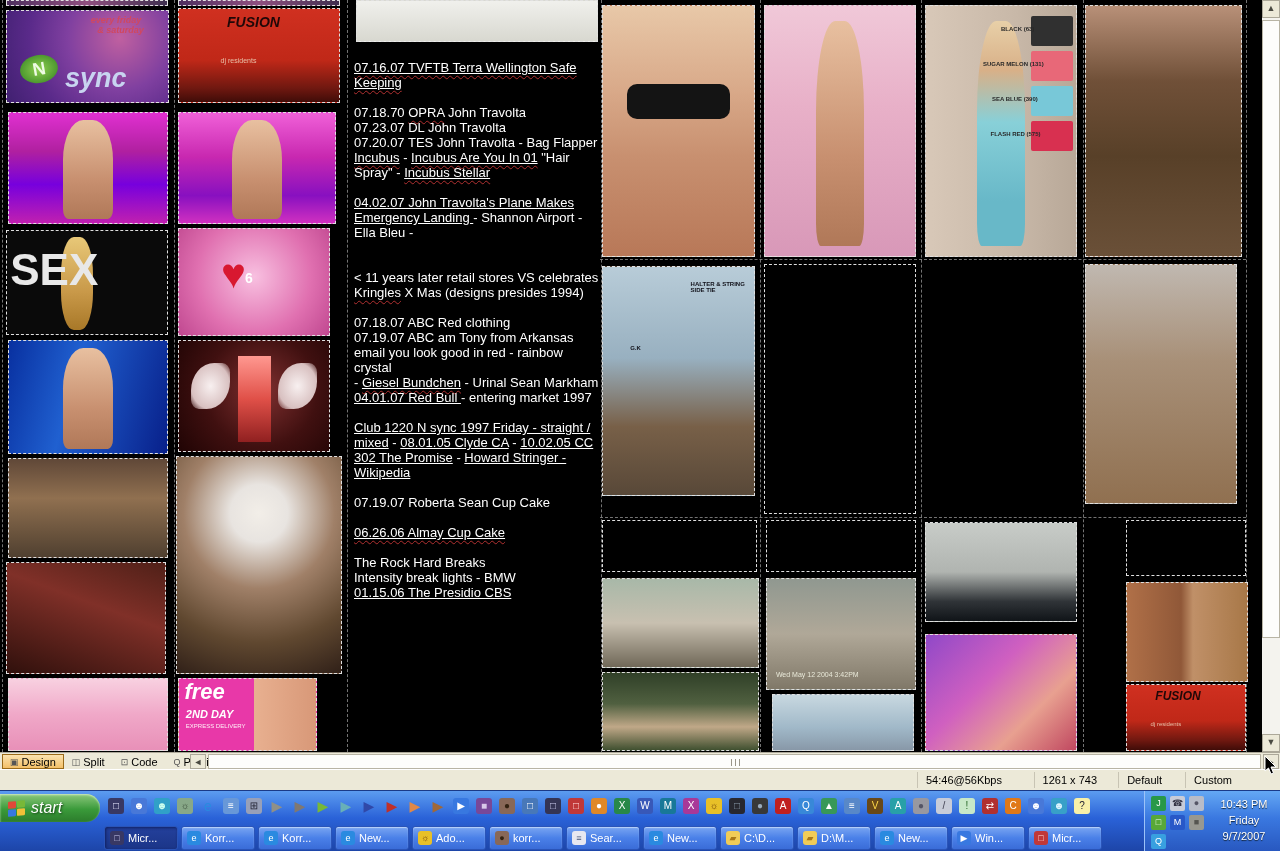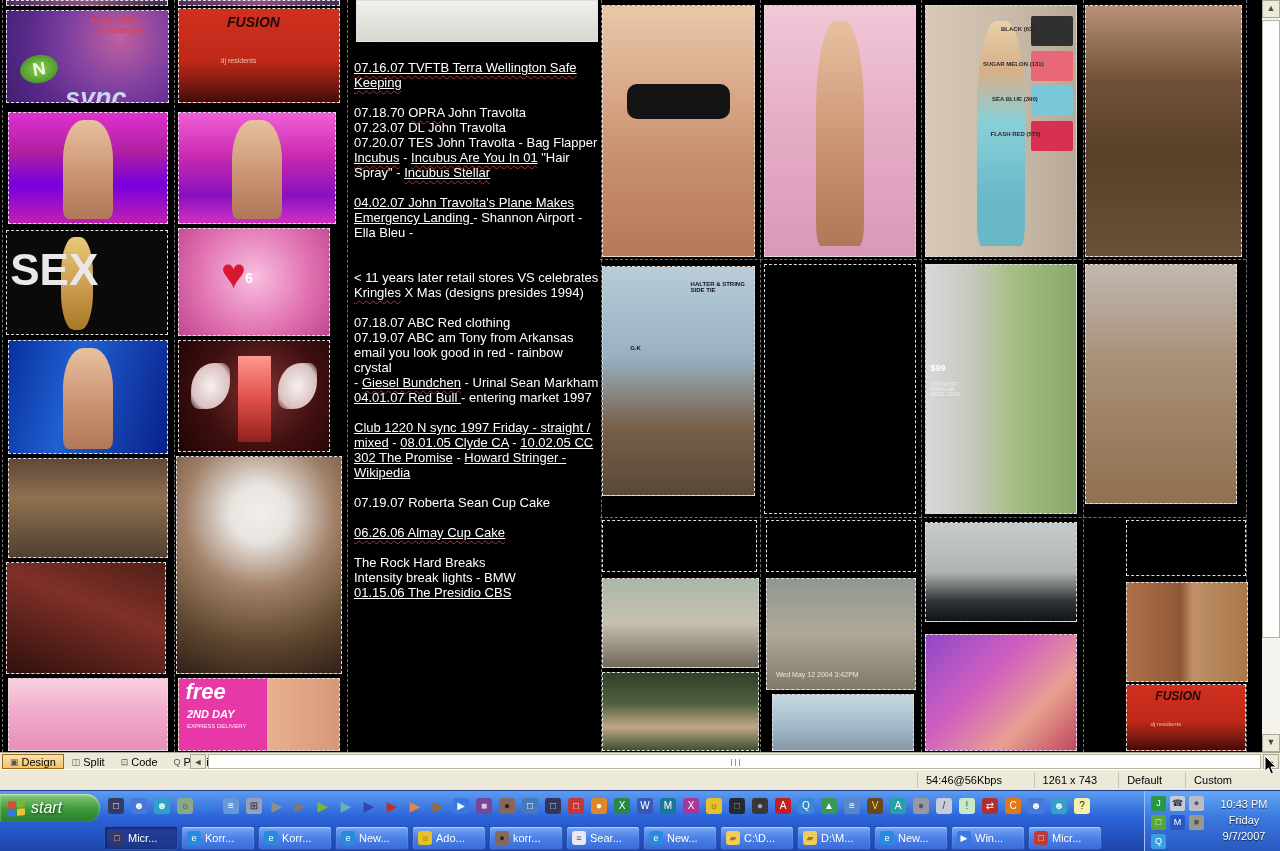--- a/index.html
+++ b/index.html
@@ -146,21 +146,21 @@
       <div class="vdash" style="left: 921px;"></div>
       <div class="vdash" style="left: 1083px;"></div>
       <div class="vdash" style="left: 1246px;"></div>
       <div class="hdash" style="top: 259px; left: 600px; width: 646px;"></div>
       <div class="hdash" style="top: 517px; left: 600px; width: 646px;"></div>
       <div class="thumb img-sliver-purple" style="left: 6px; top: 0px; width: 162px; height: 6px;"></div>
       <div class="thumb img-sliver-purple" style="left: 178px; top: 0px; width: 162px; height: 6px;"></div>
       <div class="thumb img-nsync" style="left: 6px; top: 10px; width: 163px; height: 93px;">
         <span class="ovtext" style="left: 52%; top: 6%; font-size: 9px; color: rgb(208, 72, 96); font-weight: bold; font-style: italic;">every friday</span>
         <span class="ovtext" style="left: 56%; top: 17%; font-size: 9px; color: rgb(208, 72, 96); font-weight: bold; font-style: italic;">&amp; saturday</span>
-        <span class="ovtext" style="left: 36%; top: 58%; font-size: 27px; color: rgb(200, 212, 240); font-weight: bold; font-style: italic; margin-top: 20px;">sync</span>
+        <span class="ovtext" style="left: 36%; top: 58%; font-size: 27px; color: rgb(200, 212, 240); font-weight: bold; font-style: italic;">sync</span>
       </div>
       <div class="thumb img-fusion" style="left: 178px; top: 8px; width: 162px; height: 95px;">
         <span class="ovtext" style="left: 30%; top: 6%; font-size: 14px; color: rgb(32, 8, 8); font-weight: bold; font-style: italic;">FUSION</span>
         <span class="ovtext" style="left: 26%; top: 52%; font-size: 7px; color: rgb(232, 192, 168);">dj residents</span>
       </div>
       <div class="thumb img-runway-pink" style="left: 8px; top: 112px; width: 160px; height: 112px;">
         <div class="fig fig-skin"></div>
       </div>
       <div class="thumb img-runway-pink2" style="left: 178px; top: 112px; width: 158px; height: 112px;">
         <div class="fig fig-skin"></div>
@@ -178,21 +178,21 @@
       </div>
       <div class="thumb img-wings" style="left: 178px; top: 340px; width: 152px; height: 112px;">
         <div class="fig fig-door"></div>
         <div class="wing" style="left: 8%;"></div>
         <div class="wing" style="left: 66%;"></div>
       </div>
       <div class="thumb img-xmas-group" style="left: 8px; top: 458px; width: 160px; height: 100px;"></div>
       <div class="thumb img-santa-portrait" style="left: 176px; top: 456px; width: 166px; height: 218px;"></div>
       <div class="thumb img-santa-room" style="left: 6px; top: 562px; width: 160px; height: 112px;"></div>
       <div class="thumb img-blonde-pink" style="left: 8px; top: 678px; width: 160px; height: 73px;"></div>
-      <div class="thumb img-free-ad" style="left: 178px; top: 678px; width: 162px; height: 73px;">
+      <div class="thumb img-free-ad" style="left: 178px; top: 678px; width: 139px; height: 73px;">
         <span class="ovtext" style="left: 4%; top: 2%; font-size: 22px; color: rgb(255, 255, 255); font-weight: bold; font-style: italic;">free</span>
         <span class="ovtext" style="left: 5%; top: 42%; font-size: 11px; color: rgb(255, 255, 255); font-weight: bold; font-style: italic;">2ND DAY</span>
         <span class="ovtext" style="left: 5%; top: 62%; font-size: 6px; color: rgb(255, 238, 246);">EXPRESS DELIVERY</span>
       </div>
       <div class="thumb img-white-partial" style="left: 356px; top: 0px; width: 242px; height: 42px;"></div>
       <div class="thumb img-model-tan" style="left: 602px; top: 5px; width: 153px; height: 252px;">
         <div class="band"></div>
       </div>
       <div class="thumb img-model-pinkbg" style="left: 764px; top: 5px; width: 152px; height: 252px;">
         <div class="fig fig-skin"></div>
@@ -207,24 +207,20 @@
         <span class="ovtext" style="left: 38%; top: 22%; font-size: 6px; color: rgb(40, 40, 40); font-weight: bold;">SUGAR MELON (131)</span>
         <span class="ovtext" style="left: 44%; top: 36%; font-size: 6px; color: rgb(40, 40, 40); font-weight: bold;">SEA BLUE (390)</span>
         <span class="ovtext" style="left: 43%; top: 50%; font-size: 6px; color: rgb(40, 40, 40); font-weight: bold;">FLASH RED (575)</span>
       </div>
       <div class="thumb img-model-dark" style="left: 1085px; top: 5px; width: 157px; height: 252px;"></div>
       <div class="thumb img-halter" style="left: 602px; top: 266px; width: 153px; height: 230px;">
         <span class="ovtext ovwrap" style="left: 58%; top: 6%; font-size: 6px; color: rgb(16, 16, 24); font-weight: bold; width: 38%;">HALTER &amp; STRING SIDE TIE</span>
         <span class="ovtext" style="left: 18%; top: 34%; font-size: 6px; color: rgb(16, 16, 24); font-weight: bold;">G.K</span>
       </div>
       <div class="thumb img-empty" style="left: 764px; top: 264px; width: 152px; height: 250px;"></div>
-      <div class="thumb img-coat" style="left: 925px; top: 264px; width: 152px; height: 250px;">
-        <span class="ovtext" style="left: 3%; top: 40%; font-size: 9px; color: rgb(255, 255, 255); font-weight: bold;">$99</span>
-        <span class="ovtext ovwrap" style="left: 3%; top: 47%; font-size: 5px; color: rgb(240, 240, 240); width: 20%;">OUR MOST POPULAR WOOL COAT</span>
-      </div>
       <div class="thumb img-model-white-bra" style="left: 1085px; top: 264px; width: 152px; height: 240px;"></div>
       <div class="thumb img-empty" style="left: 602px; top: 520px; width: 155px; height: 52px;"></div>
       <div class="thumb img-empty" style="left: 766px; top: 520px; width: 150px; height: 52px;"></div>
       <div class="thumb img-empty" style="left: 1126px; top: 520px; width: 120px; height: 56px;"></div>
       <div class="thumb img-shaun" style="left: 602px; top: 578px; width: 157px; height: 90px;"></div>
       <div class="thumb img-blonde-wave" style="left: 602px; top: 672px; width: 157px; height: 79px;"></div>
       <div class="thumb img-webcam" style="left: 766px; top: 578px; width: 150px; height: 112px;">
         <span class="ovtext" style="left: 6%; top: 84%; font-size: 7px; color: rgb(232, 232, 216);">Wed May 12  2004  3:42PM</span>
       </div>
       <div class="thumb img-gisele-pool" style="left: 772px; top: 694px; width: 142px; height: 57px;"></div>

